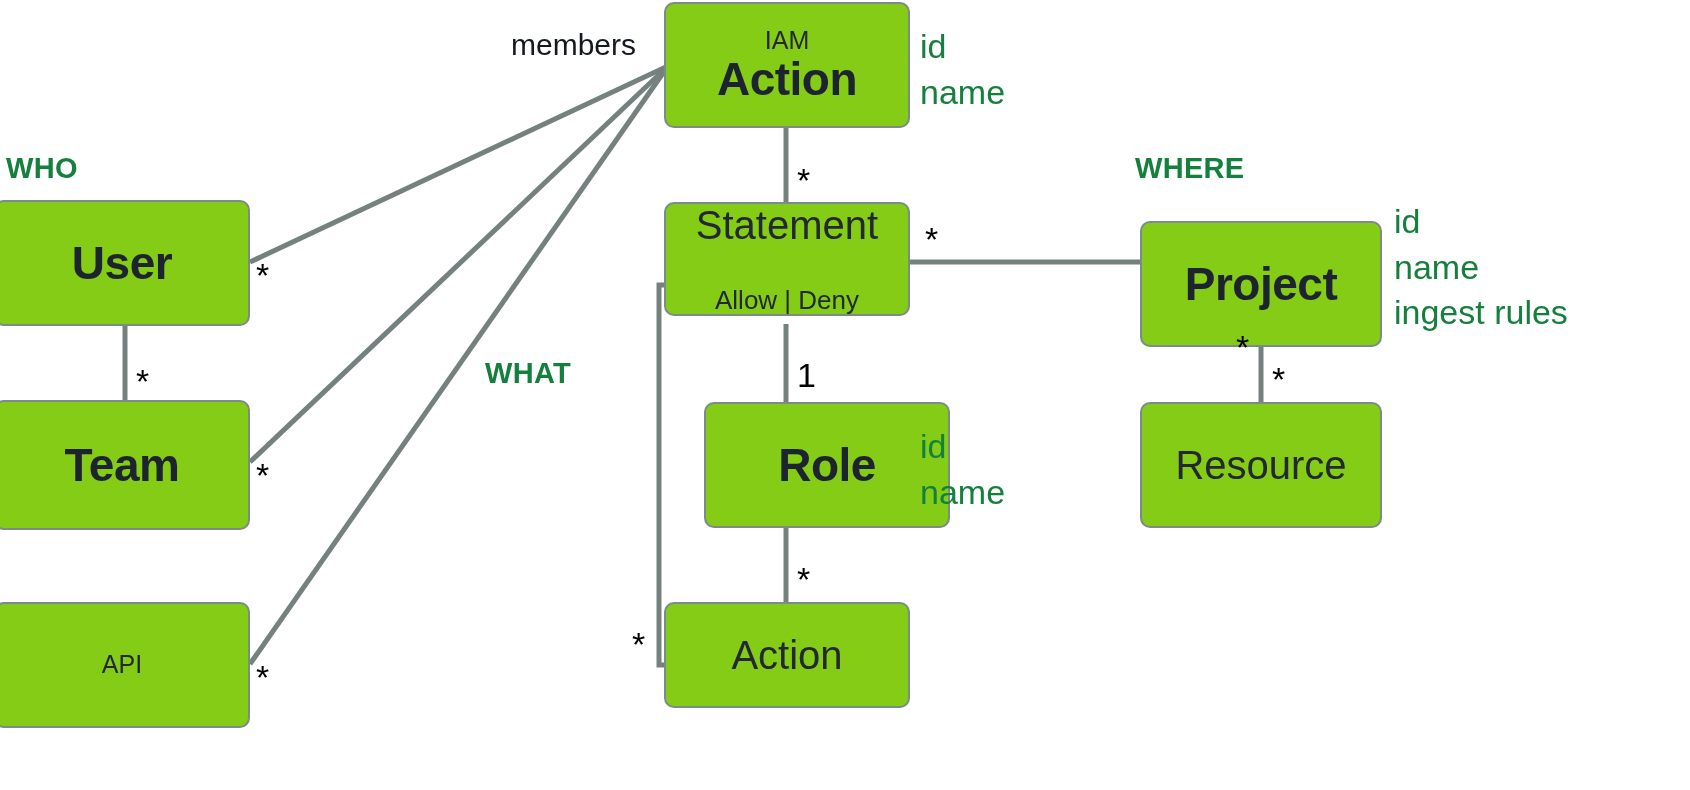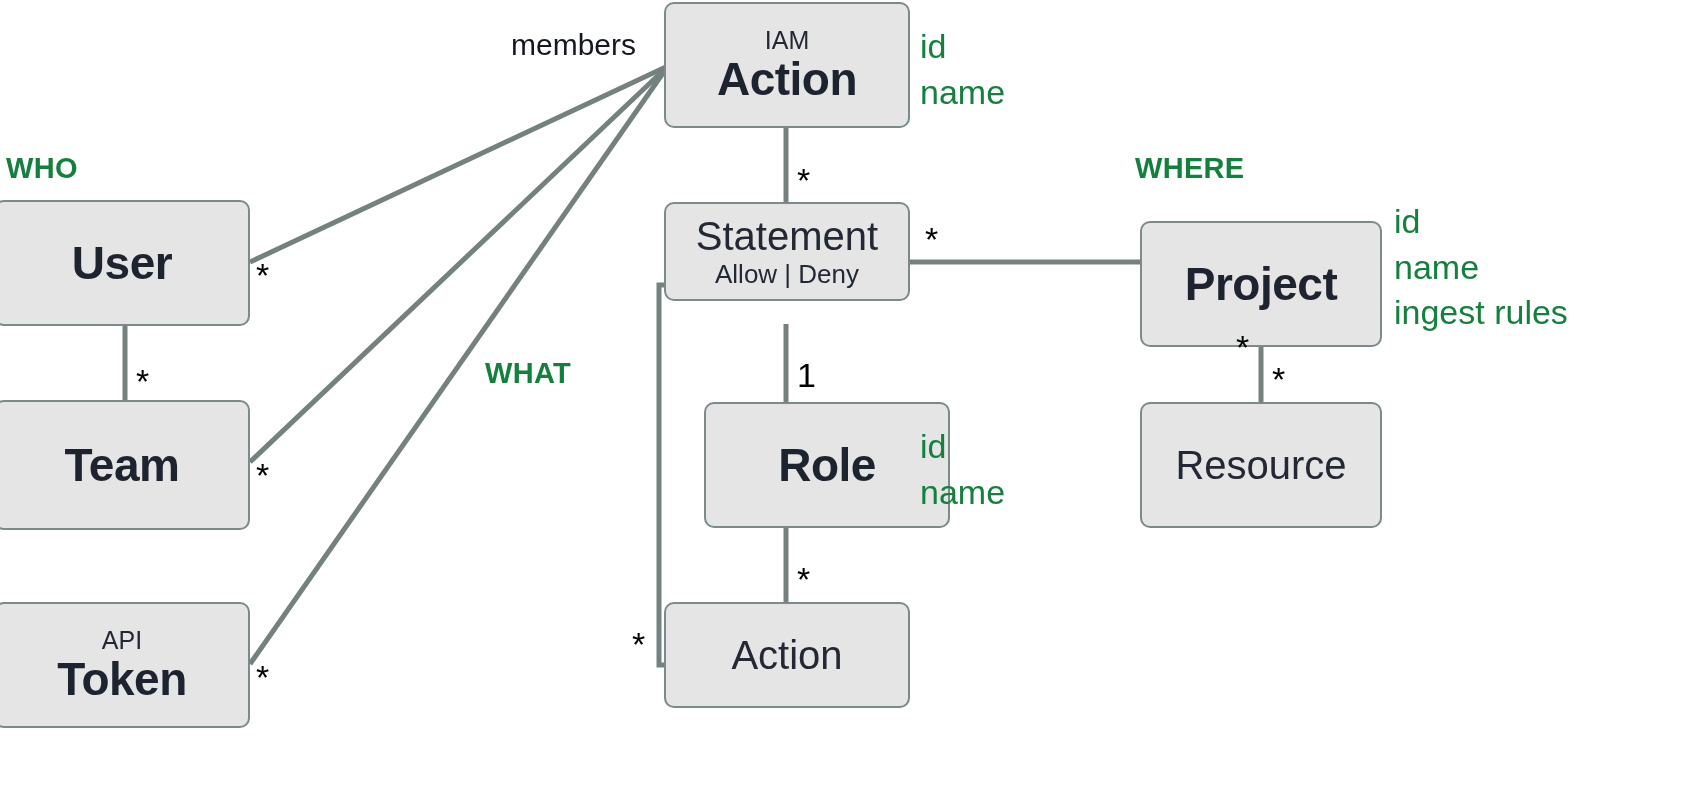--- a/index.html
+++ b/index.html
@@ -22,21 +22,21 @@
     position: absolute;
     left: 0;
     top: 0;
     width: 1690px;
     height: 790px;
     pointer-events: none;
   }
   .node {
     position: absolute;
     box-sizing: border-box;
-    background: #e5e5e5;
+    background: #84cc16;
     border: 2px solid #7b8a8a;
     border-radius: 10px;
     display: flex;
     flex-direction: column;
     align-items: center;
     justify-content: center;
     color: #1f2430;
   }
   .node .sub-top {
     font-size: 25px;
@@ -133,29 +133,28 @@
   <div class="node" style="left:-6px; top:200px; width:256px; height:126px;">
     <div class="title-bold">User</div>
   </div>
 
   <div class="node" style="left:-6px; top:400px; width:256px; height:130px;">
     <div class="title-bold">Team</div>
   </div>
 
   <div class="node" style="left:-6px; top:602px; width:256px; height:126px;">
     <div class="sub-top">API</div>
-    <div class="title-bold">Token</div>
   </div>
 
   <div class="node" style="left:664px; top:2px; width:246px; height:126px;">
     <div class="sub-top">IAM</div>
     <div class="title-bold">Action</div>
   </div>
 
-  <div class="node" style="left:664px; top:202px; width:246px; height:99px;">
+  <div class="node" style="left:664px; top:202px; width:246px; height:114px;justify-content:space-between;">
     <div class="title-plain">Statement</div>
     <div class="sub-bot">Allow | Deny</div>
   </div>
 
   <div class="node" style="left:664px; top:402px; width:246px; height:126px;margin-left:40px;">
     <div class="title-bold">Role</div>
   </div>
 
   <div class="node" style="left:664px; top:602px; width:246px; height:106px;">
     <div class="title-plain">Action</div>

